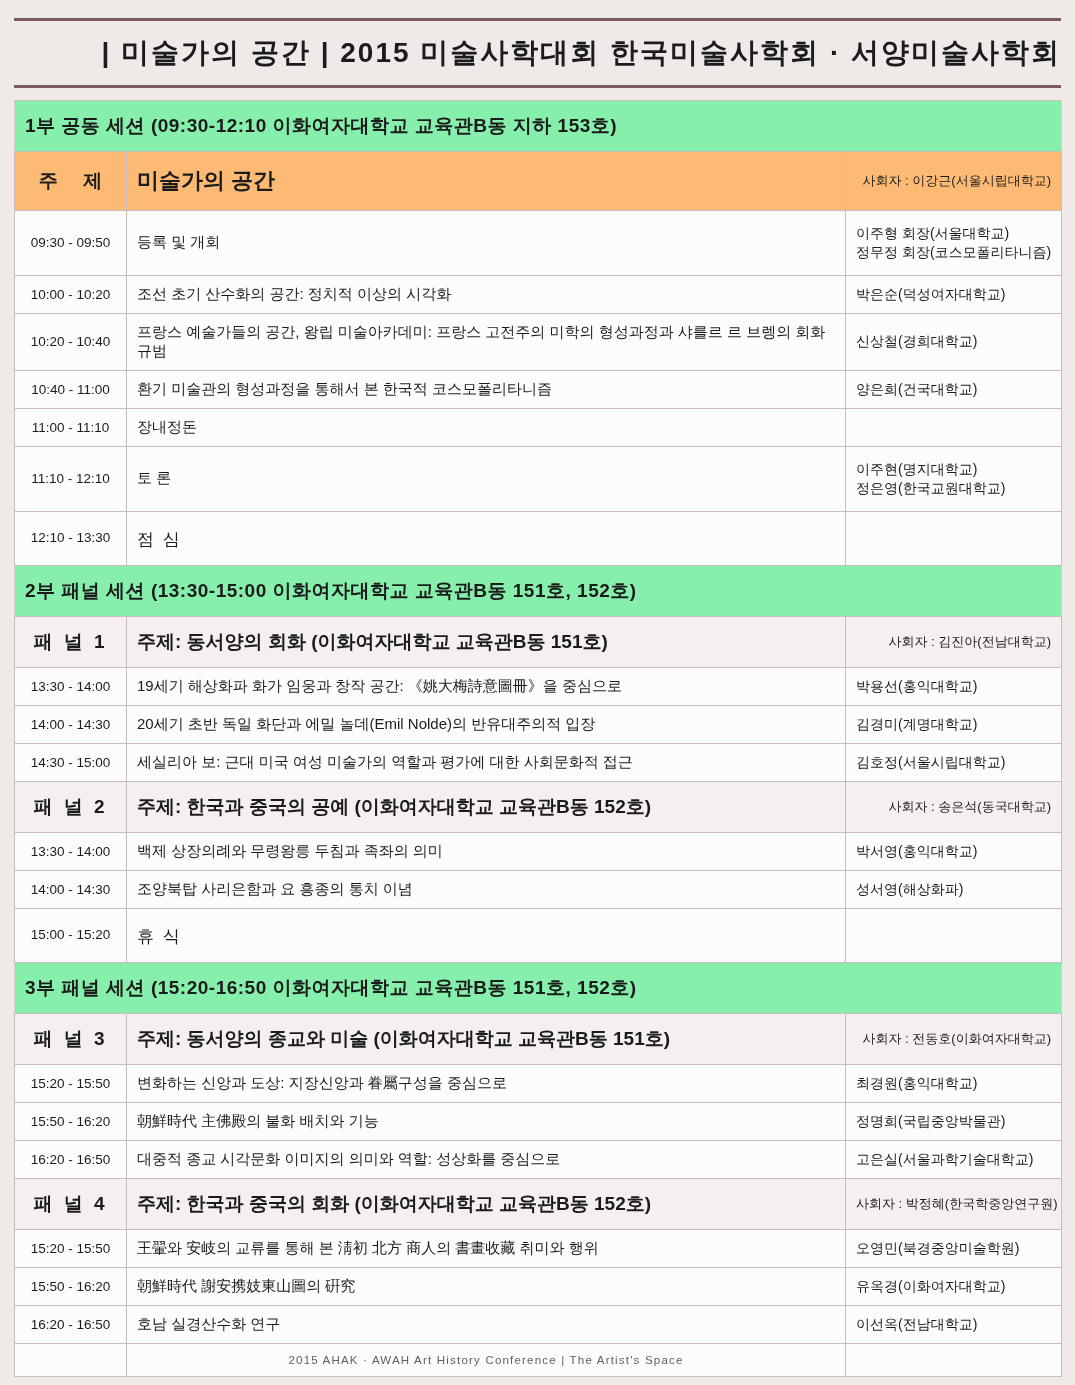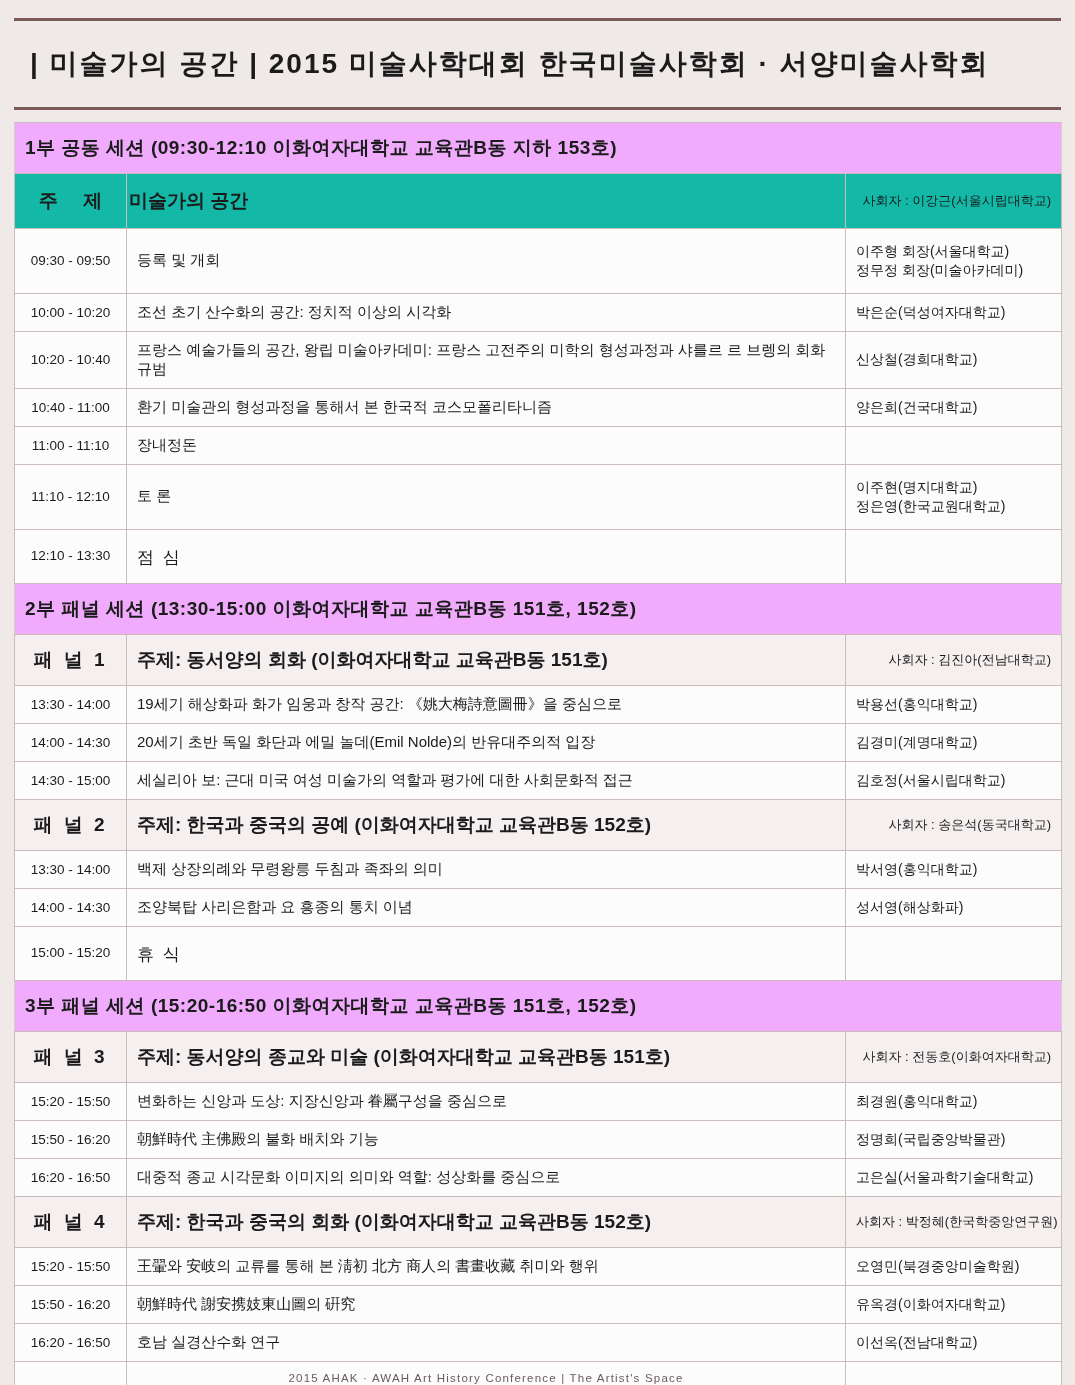--- a/index.html
+++ b/index.html
@@ -19,25 +19,26 @@
     width: 1075px;
     height: 1385px;
     box-sizing: border-box;
     padding: 18px 14px 14px 14px;
     background: #efe9e8;
   }
   .banner {
     border-top: 3px solid #7c5a5a;
     border-bottom: 3px solid #7c5a5a;
     background: #efe9e8;
-    height: 92px;
+    height: 70px;
     display: flex;
     align-items: center;
     padding-left: 16px;
     box-sizing: border-box;
+    justify-content: flex-end;
   }
   .banner-title {
     font-size: 28px;
     font-weight: bold;
     letter-spacing: 2px;
     white-space: nowrap;
     color: #1b1b1b;
   }
   table.sched {
     width: 100%;
@@ -49,21 +50,21 @@
   table.sched col.c-time { width: 112px; }
   table.sched col.c-title { width: 719px; }
   table.sched col.c-person { width: 216px; }
 
   td, th {
     border: 1px solid #cbbcbc;
     vertical-align: middle;
     padding: 0;
   }
   .section-head td {
-    background: #f0abfc;
+    background: #86efac;
     font-size: 19px;
     font-weight: bold;
     padding: 12px 10px 12px 10px;
     border-left: 1px solid #decdcd;
     border-right: 1px solid #decdcd;
     letter-spacing: 0.5px;
   }
   .panel-head td {
     background: #f5efef;
     padding: 12px 10px;
@@ -97,32 +98,32 @@
     font-size: 15px;
     padding: 9px 10px;
   }
   .person {
     font-size: 14px;
     padding: 9px 10px;
     white-space: nowrap;
   }
   .person .line { display: block; line-height: 1.35; }
   .tall .time, .tall .title, .tall .person { padding-top: 13px; padding-bottom: 13px; }
-  .subject-row td { background: #14b8a6; }
+  .subject-row td { background: #fdba74; }
   .subject-label {
     font-size: 19px;
     font-weight: bold;
     letter-spacing: 10px;
     text-align: center;
     padding: 14px 0 14px 10px;
   }
   .subject-title {
-    font-size: 19px;
-    font-weight: bold;
-    padding: 14px 2px;
+    font-size: 22px;
+    font-weight: bold;
+    padding: 14px 10px;
   }
   .subject-chair {
     font-size: 13px;
     text-align: right;
     padding: 14px 10px;
     white-space: nowrap;
   }
   .rest .title { font-size: 17px; letter-spacing: 2px; padding-top: 16px; padding-bottom: 14px; }
   .rest .time { padding-top: 14px; padding-bottom: 15px; }
   .footer-row td {
@@ -161,21 +162,21 @@
         <td class="subject-label">주    제</td>
         <td class="subject-title">미술가의 공간</td>
         <td class="subject-chair">사회자 : 이강근(서울시립대학교)</td>
       </tr>
 
       <tr class="row tall">
         <td class="time">09:30 - 09:50</td>
         <td class="title">등록 및 개회</td>
         <td class="person">
           <span class="line">이주형 회장(서울대학교)</span>
-          <span class="line">정무정 회장(미술아카데미)</span>
+          <span class="line">정무정 회장(코스모폴리타니즘)</span>
         </td>
       </tr>
 
       <tr class="row">
         <td class="time">10:00 - 10:20</td>
         <td class="title">조선 초기 산수화의 공간: 정치적 이상의 시각화</td>
         <td class="person">
           <span class="line">박은순(덕성여자대학교)</span>
         </td>
       </tr>

